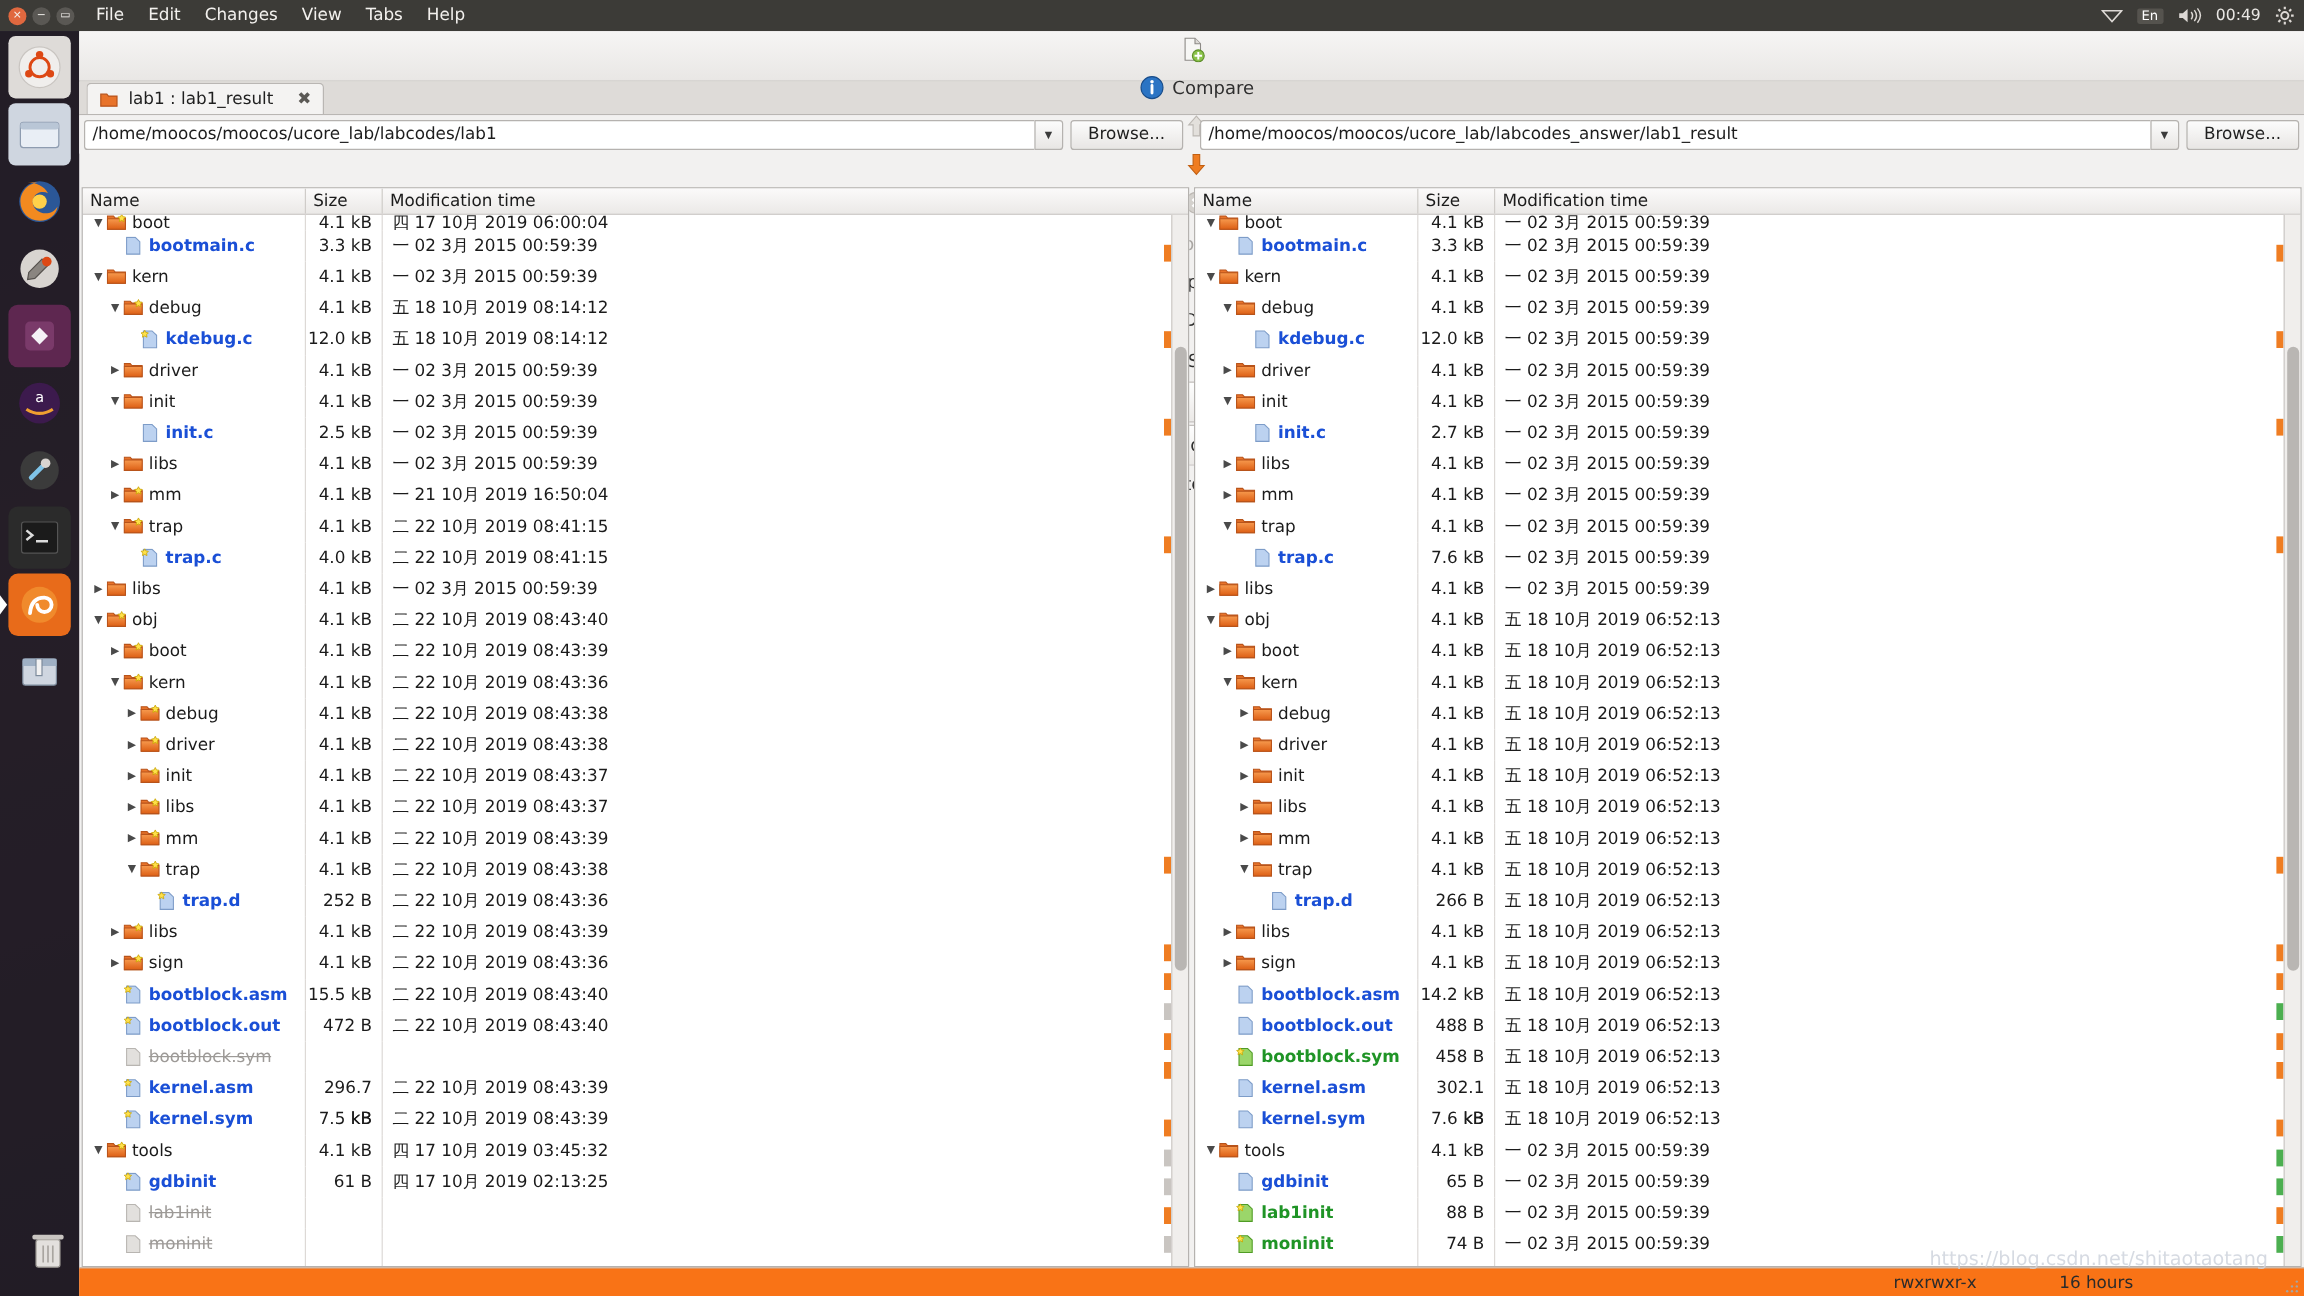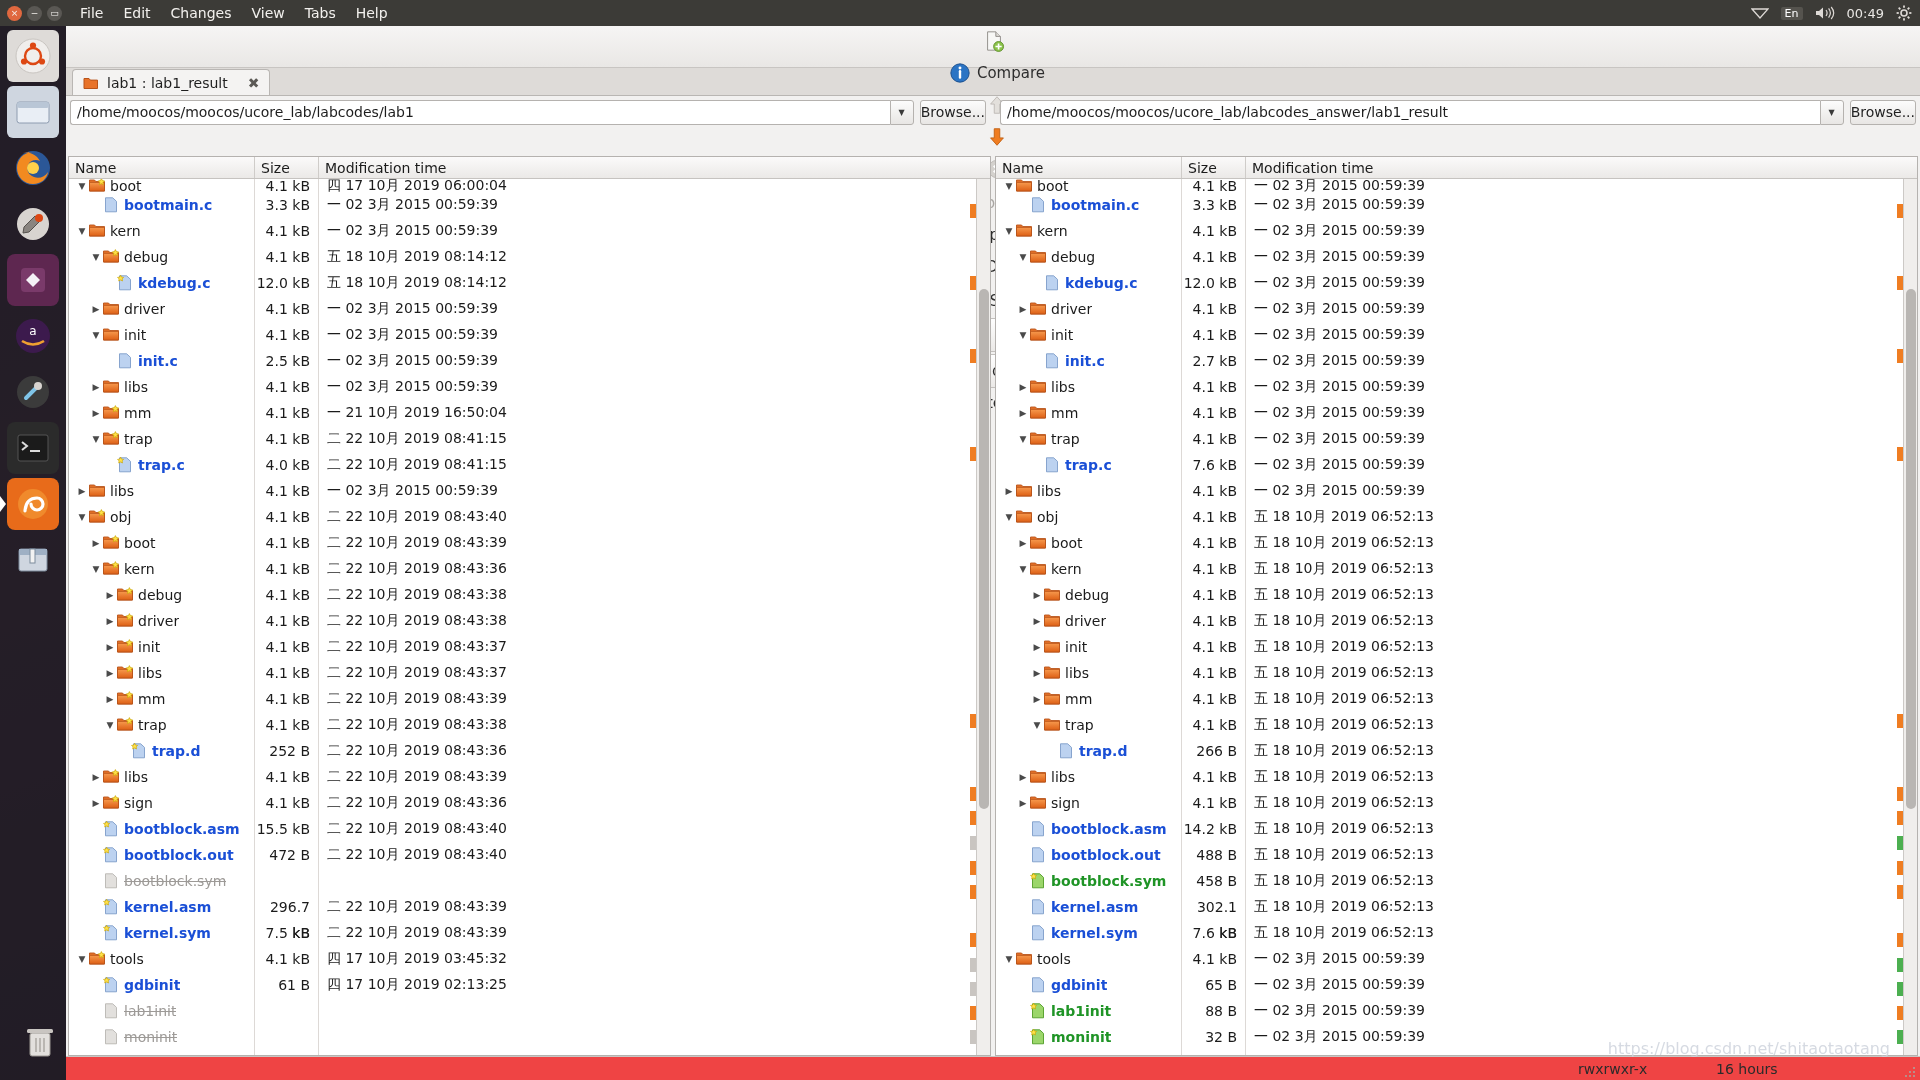--- a/index.html
+++ b/index.html
@@ -78,21 +78,21 @@
   .tab .tab-close { color:#5b5955; font-size:14px; font-weight:bold; margin-left:12px; }
 
   
   #pathrow { height:32px; background:#f2f1f0; display:flex; align-items:center; gap:0; padding:3px 4px; }
   .path-half { display:flex; align-items:flex-start; flex:1 1 0; min-width:0; }
   .path-input { flex:1 1 auto; height:25px; background:#fff; border:1px solid #b5b2af; border-right:none;
                 border-radius:3px 0 0 3px; padding:0 6px; font-size:14px; color:#1d1d1d;
                 display:flex; align-items:center; overflow:hidden; white-space:nowrap; }
   .path-drop { width:24px; height:25px; border:1px solid #b5b2af; background:linear-gradient(#fcfcfc,#e8e6e4);
                border-radius:0 3px 3px 0; display:flex; align-items:center; justify-content:center; }
-  .browse-btn { margin-left:6px; height:25px; padding:0 0; border:1px solid #b5b2af;
+  .browse-btn { margin-left:6px; height:25px; padding:0 14px; border:1px solid #b5b2af;
                 background:linear-gradient(#fcfcfc,#e8e6e4); border-radius:3px;
                 display:flex; align-items:center; font-size:14px; color:#1f1f1f; }
   .path-gap { width:14px; }
 
   
   #panes { position:absolute; left:0; top:130px; right:0; bottom:24px; display:flex; }
   .pane { position:relative; flex:1 1 0; min-width:0; background:#fff;
           border:1px solid #b5b2af; margin:0 2px; overflow:hidden; }
   .hdr { display:flex; height:22px; background:linear-gradient(#fbfafa,#ebe9e7);
          border-bottom:1px solid #c6c3c0; font-size:14px; color:#1b1b1b; }
@@ -119,21 +119,21 @@
   .plain  { color:#1b1b1b; }
 
   
   .vscroll { position:absolute; right:0; top:22px; bottom:0; width:14px; background:#f0eeec;
              border-left:1px solid #ccc9c6; }
   .vthumb  { position:absolute; left:2px; width:10px; background:#b9b6b3; border-radius:5px; }
   .markbar { position:absolute; top:22px; bottom:0; width:6px; }
   .mark { position:absolute; left:0; width:6px; }
 
   
-  #statusbar { position:absolute; left:0; right:0; bottom:0; height:24px; background:#ef4444;
+  #statusbar { position:absolute; left:0; right:0; bottom:0; height:24px; background:#f97316;
                border-top:1px solid #c9c6c3; font-size:14px; color:#2b2b2b;
                display:flex; align-items:center; }
   .st-perm { position:absolute; left:1512px; }
   .st-age  { position:absolute; left:1650px; }
   .grip { position:absolute; right:3px; bottom:2px; width:14px; height:14px; }
   .watermark { position:absolute; right:30px; bottom:22px; color:#cfd4dd; font-size:16px;
                opacity:0.85; pointer-events:none; }
 </style>
 </head>
 <body>
@@ -1790,21 +1790,21 @@
                       <stop offset="0" stop-color="#f79a4e"></stop>
                       <stop offset="1" stop-color="#dd5f15"></stop>
                     </linearGradient>
                   </defs>
                   <path d="M2.5 0.8 h7.2 l3.8 3.6 v10.4 h-11z" fill="#9bd66a" stroke="#4f9c25" stroke-width="0.9"></path>
                   <path d="M3.6 0.2 l0.95 1.9 2.1 0.3 -1.5 1.5 0.35 2.1 -1.9-1 -1.9 1 0.35-2.1 -1.5-1.5 2.1-0.3z" fill="#ffe14a" stroke="#c9a400" stroke-width="0.65"></path>
                 </svg>
               </span>
               <span class="nm green">moninit</span>
             </div>
-            <div class="cell-size">32 B</div>
+            <div class="cell-size">74 B</div>
             <div class="cell-time">一 02  3月 2015 00:59:39</div>
           </div>
           <div class="row">
             <div class="cell-name" style="padding-left:6px;">
               <span class="arrow none"></span>
               <span class="ficon" style="display:flex;align-items:center;"></span>
             </div>
             <div class="cell-size">7.2 kB</div>
             <div class="cell-time">一 02  3月 2015 00:59:39</div>
           </div>

